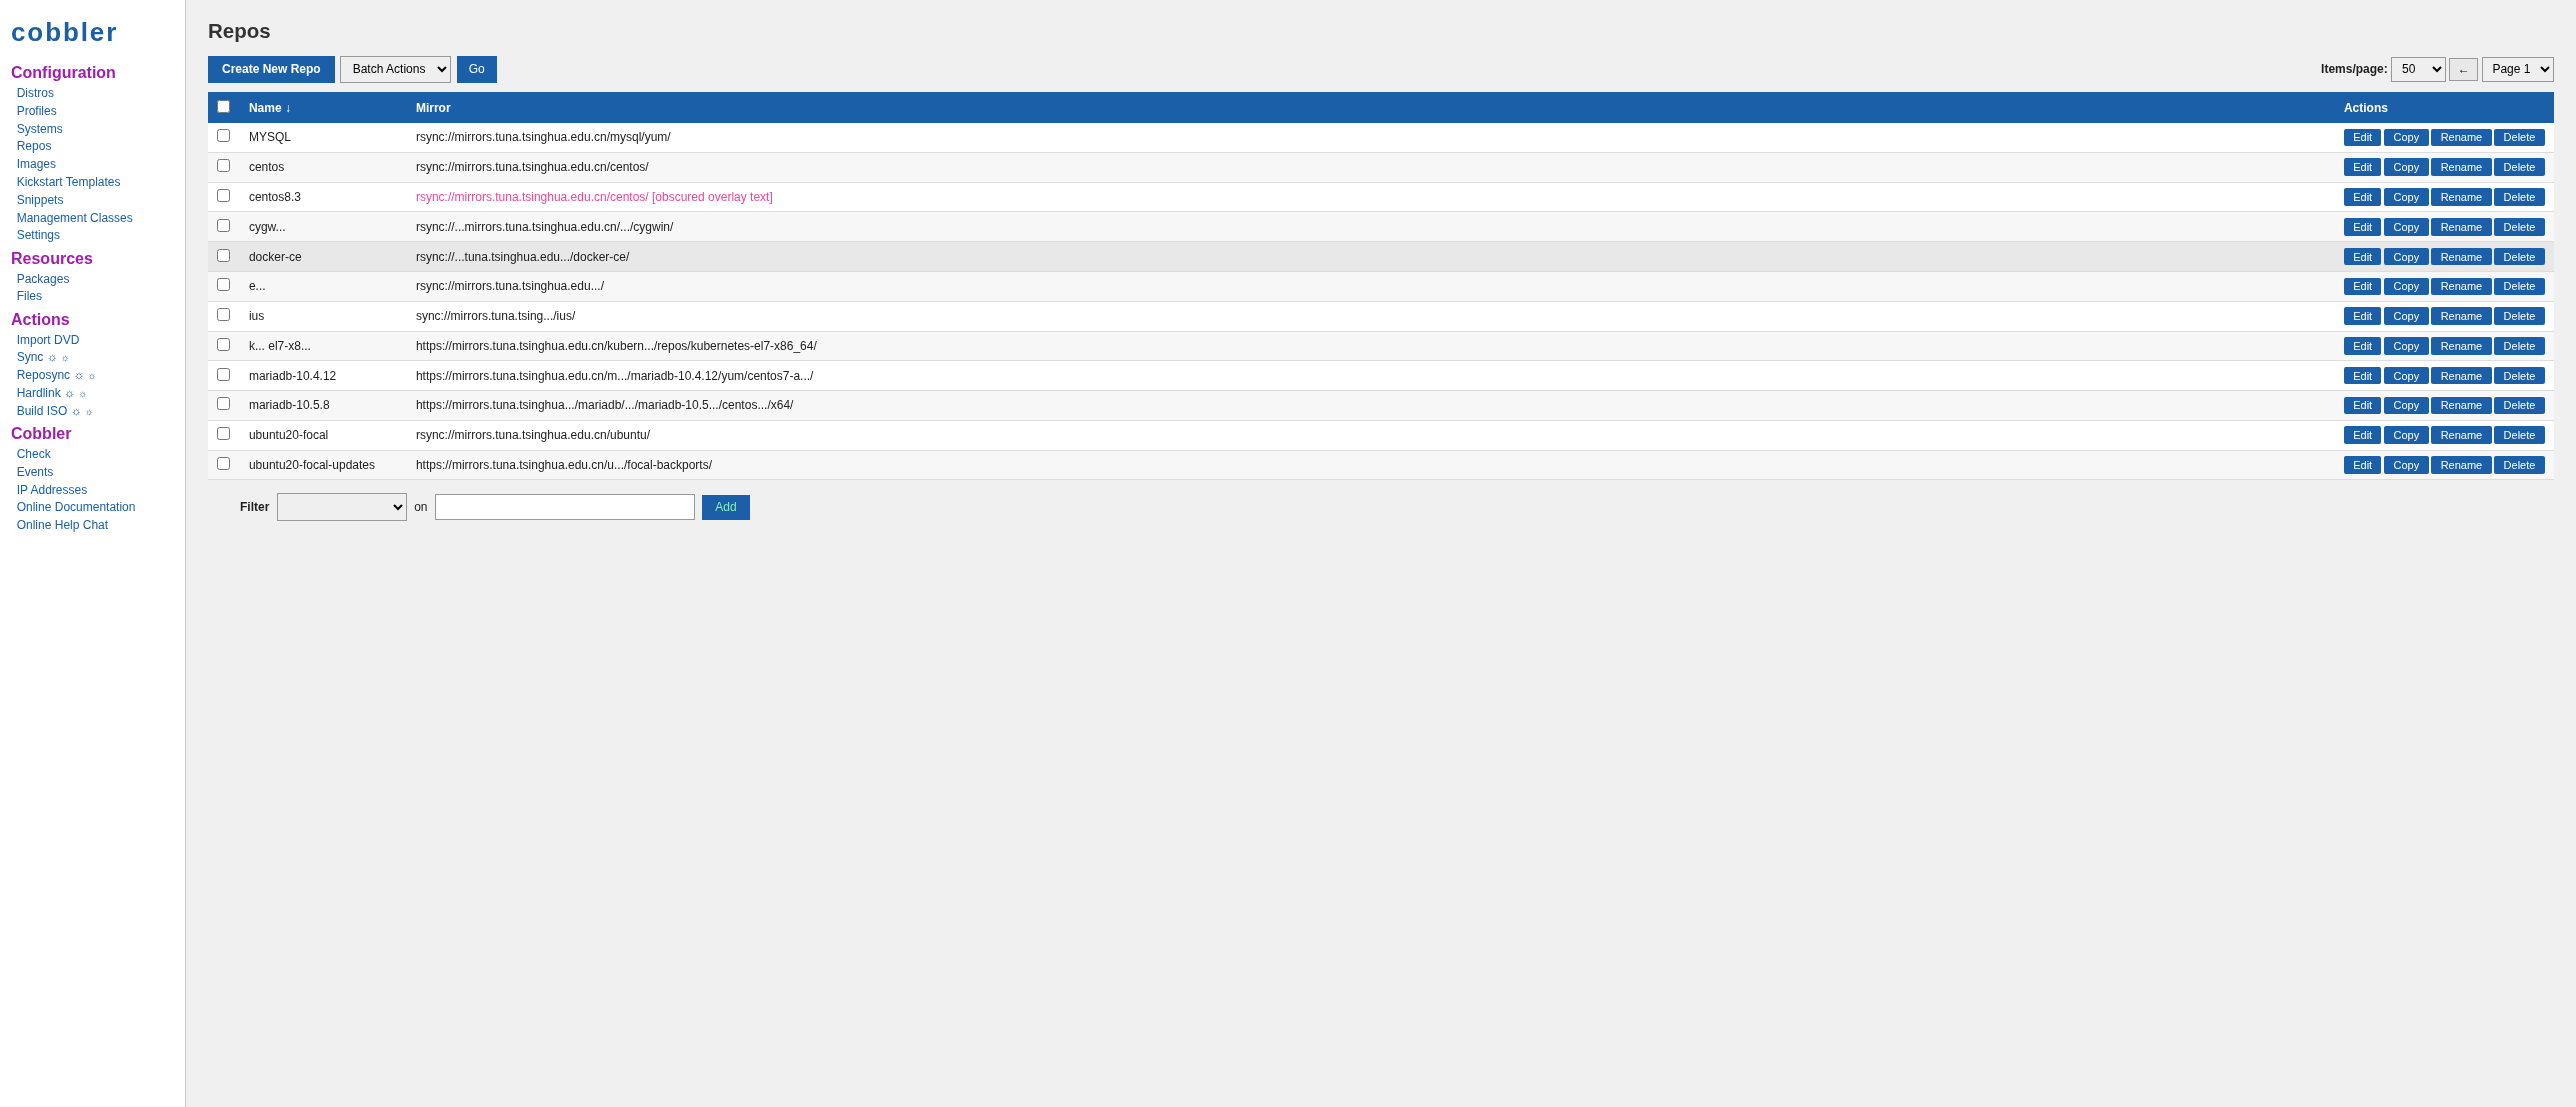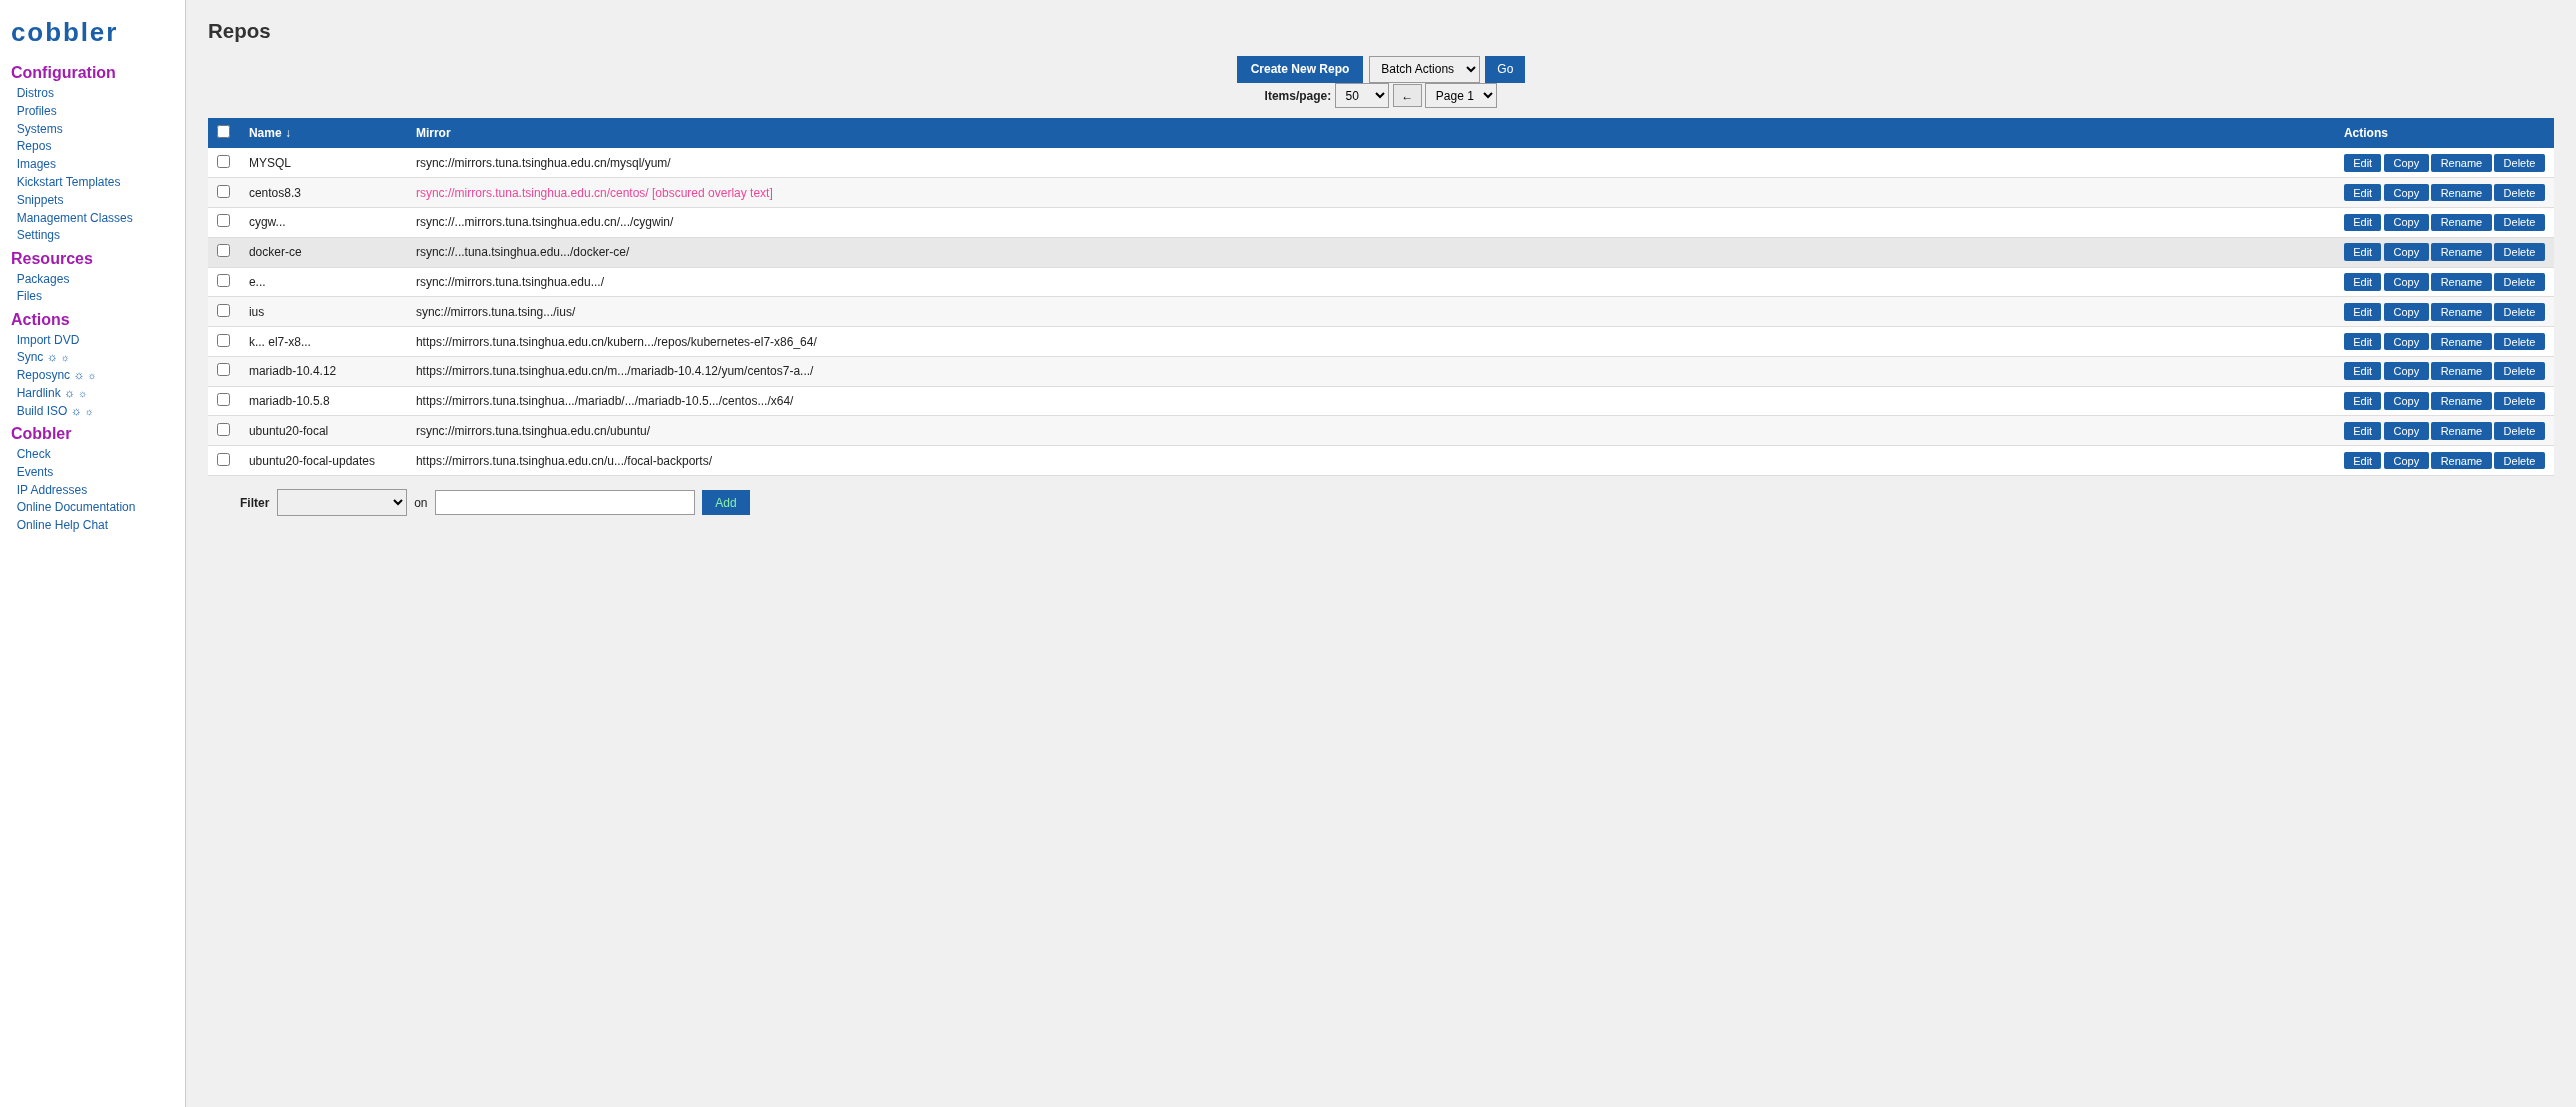--- a/index.html
+++ b/index.html
@@ -14,21 +14,21 @@
     
     .sidebar-section-title { color: #a21caf; font-weight: bold; font-size: 16px; padding: 5.6px 11px 1.9px; }
     .sidebar-link { display: block; color: #1a5fa8; text-decoration: none; padding: 1.9px 11px 1.9px 16.7px; font-size: 12px; }
     .sidebar-link.with-icon::after { content: ' ☼'; font-size: 10.2px; }
     
     
     .main { flex: 1; padding: 18.6px 22px; }
     
     .page-title { font-size: 20.5px; font-weight: bold; color: #333; margin-bottom: 13px; }
     
-    .toolbar { display: flex; align-items: center; justify-content: space-between; margin-bottom: 9.3px; flex-direction: column; }
+    .toolbar { display: flex; align-items: center; justify-content: space-between; margin-bottom: 9.3px; }
     .toolbar-left { display: flex; align-items: center; gap: 5.6px; }
     
     .btn-create { background: #1a5fa8; color: #fff; border: 0.9px solid #1a5fa8; padding: 5.6px 13px; font-size: 12px; font-weight: bold; cursor: pointer; }
     
     .btn-go { background: #1a5fa8; color: #fff; border: 0.9px solid #1a5fa8; padding: 5.6px 11px; font-size: 12px; cursor: pointer; }
     
     .batch-select { padding: 4.7px 7.4px; font-size: 12px; border: 0.9px solid #999; }
     
     .pagination-area { display: flex; align-items: center; gap: 3.7px; font-size: 12px; }
     .pagination-label { font-weight: bold; }
@@ -150,20 +150,33 @@
               <div class="action-btns">
                 <button class="btn-action btn-edit">Edit</button>
                 <button class="btn-action btn-copy">Copy</button>
                 <button class="btn-action btn-rename">Rename</button>
                 <button class="btn-action btn-delete">Delete</button>
               </div>
             </td>
           </tr>
           <tr>
             <td><input type="checkbox" style=""></td>
+            <td>centos</td>
+            <td>rsync://mirrors.tuna.tsinghua.edu.cn/centos/</td>
+            <td>
+              <div class="action-btns">
+                <button class="btn-action btn-edit">Edit</button>
+                <button class="btn-action btn-copy">Copy</button>
+                <button class="btn-action btn-rename">Rename</button>
+                <button class="btn-action btn-delete">Delete</button>
+              </div>
+            </td>
+          </tr>
+          <tr>
+            <td><input type="checkbox" style=""></td>
             <td>centos8.3</td>
             <td style="color: #ec4899;">rsync://mirrors.tuna.tsinghua.edu.cn/centos/ [obscured overlay text]</td>
             <td>
               <div class="action-btns">
                 <button class="btn-action btn-edit">Edit</button>
                 <button class="btn-action btn-copy">Copy</button>
                 <button class="btn-action btn-rename">Rename</button>
                 <button class="btn-action btn-delete">Delete</button>
               </div>
             </td>

